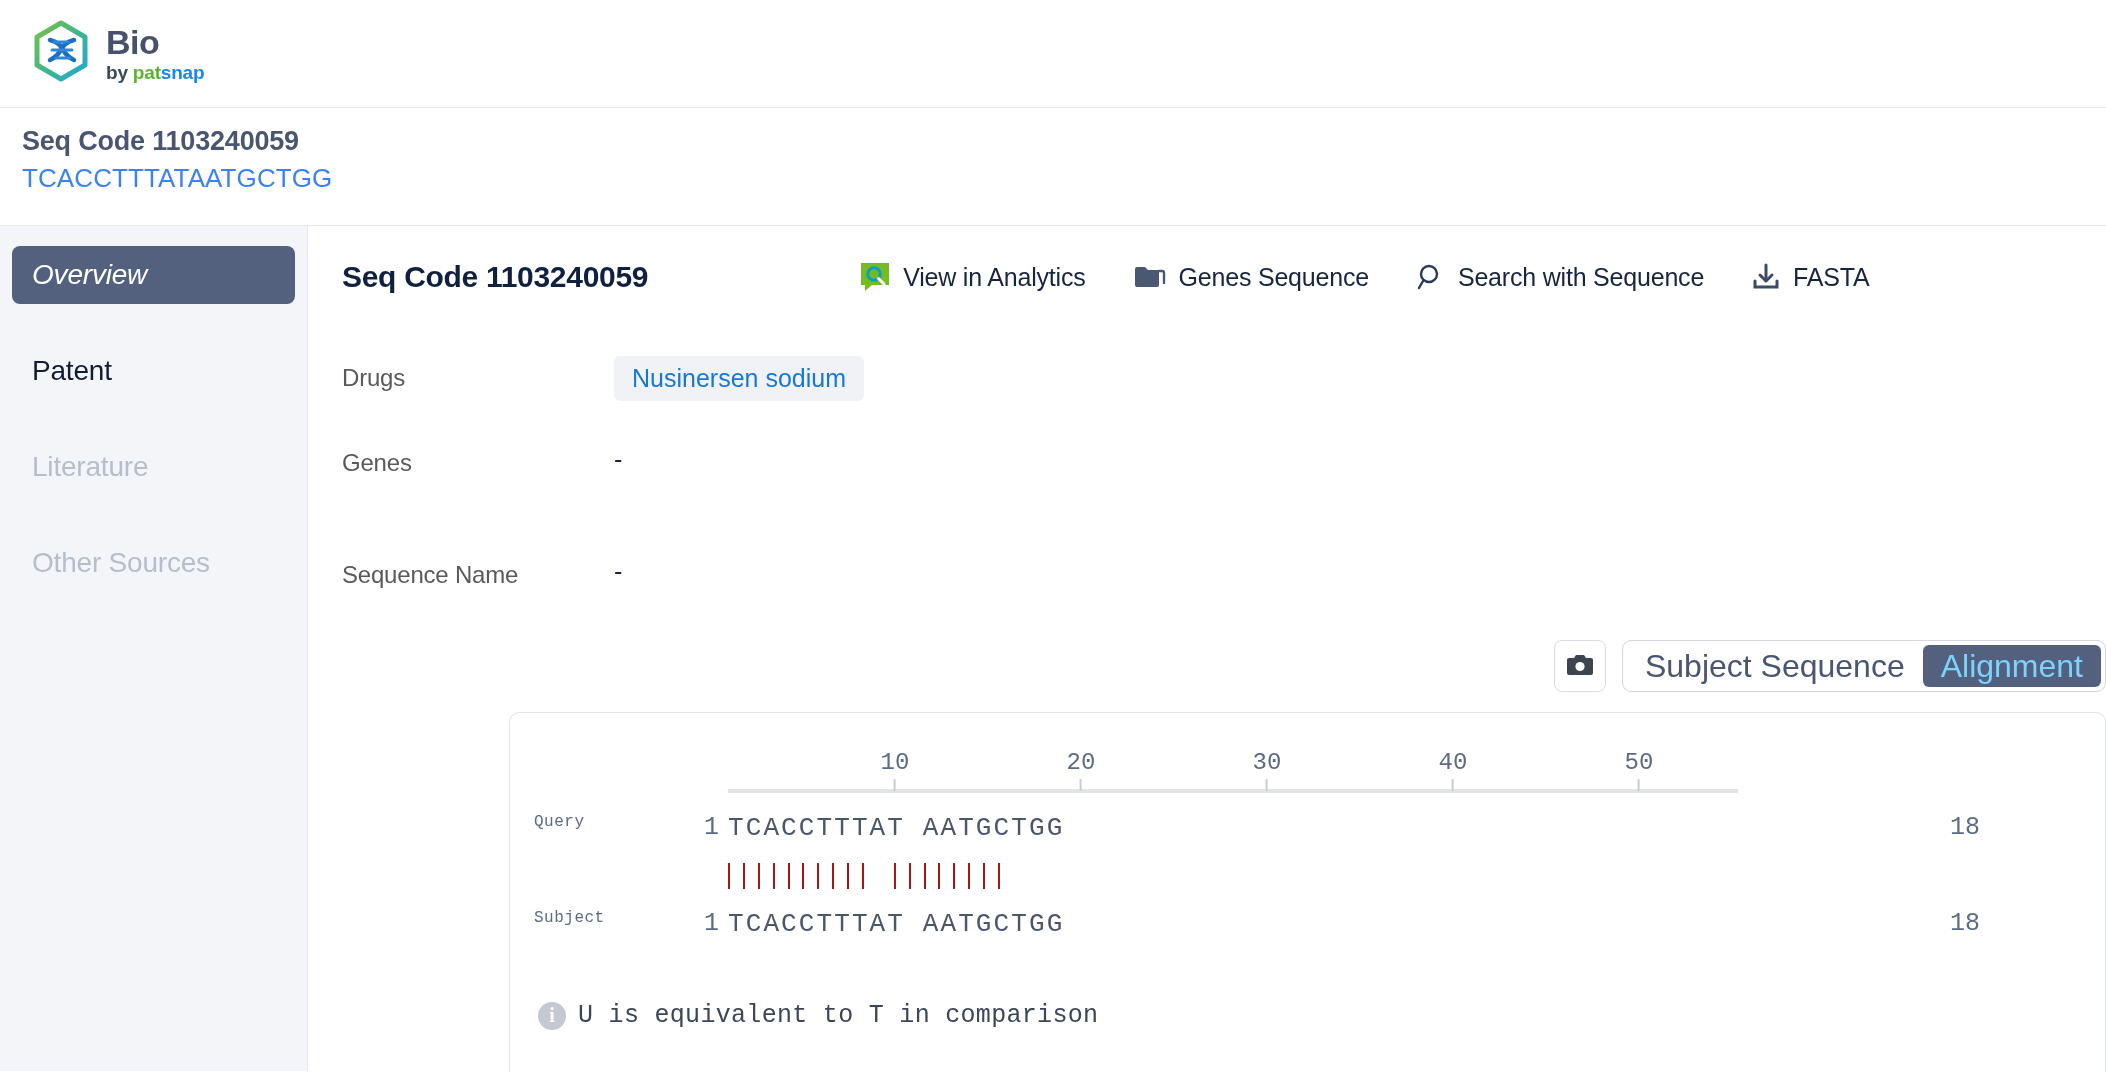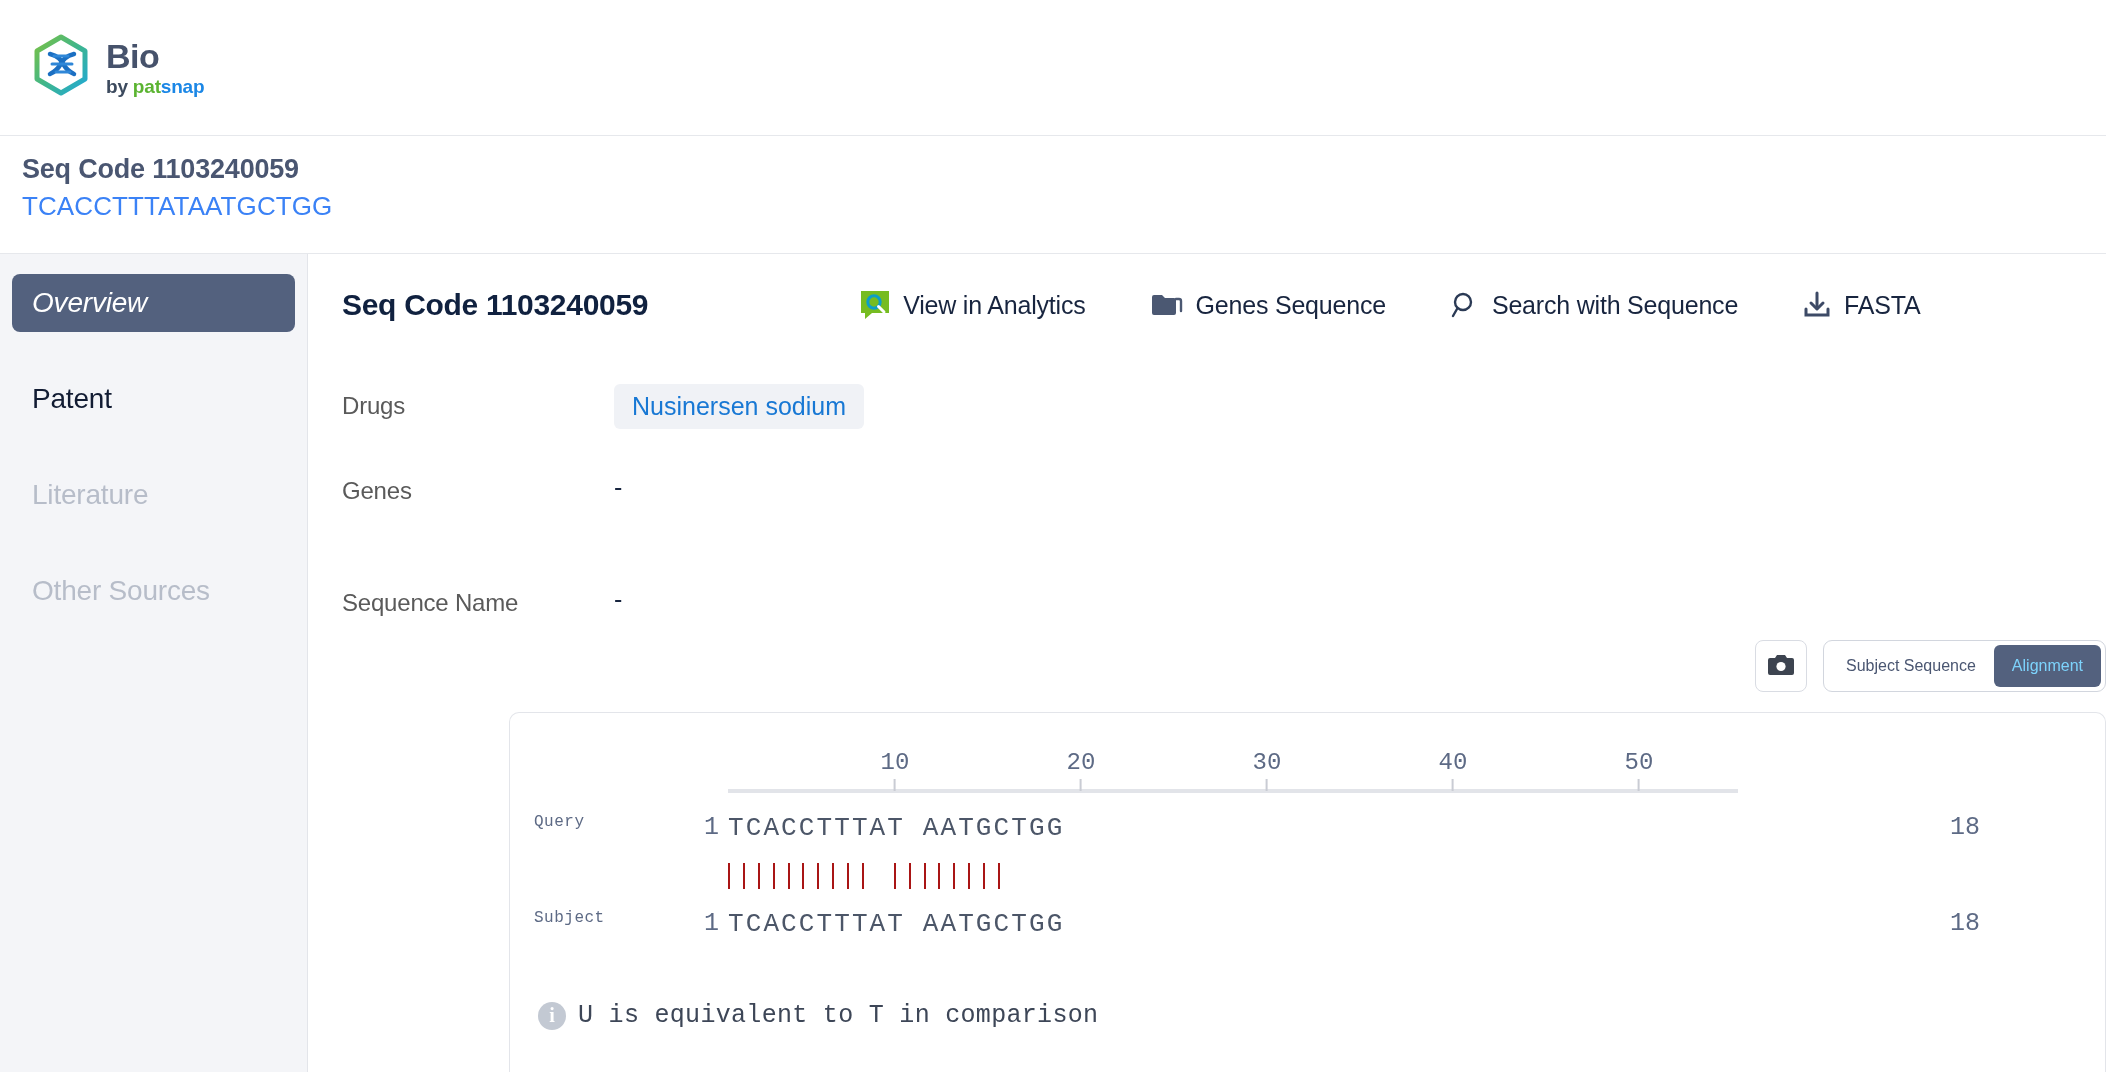--- a/index.html
+++ b/index.html
@@ -6,21 +6,21 @@
   html, body {
     width: 2106px; height: 1072px;
     background: #ffffff;
     font-family: "Liberation Sans", sans-serif;
     overflow: hidden;
   }
   .page { position: relative; width: 2106px; height: 1072px; background:#fff; }
 
   
   .brandbar {
-    height: 136px; width: 100%;
+    height: 108px; width: 100%;
     background: #ffffff;
     border-bottom: 1px solid #e6e8ec;
     display: flex; align-items: center;
     padding-left: 30px;
   }
   .logo-wrap { display:flex; align-items:center; gap: 14px; }
   .logo-mark { width: 62px; height: 68px; display:block; }
   .brand-text { display:flex; flex-direction:column; justify-content:center; line-height:1; }
   .brand-title {
     font-size: 34px; font-weight: 700; color: #46526b;
@@ -74,21 +74,21 @@
   
   .toolbar-row {
     display:flex; align-items:center;
     height: 54px;
     padding-right: 0px;
   }
   .main-title {
     font-size: 30px; font-weight: 700; color:#10213f; letter-spacing:-0.3px;
     white-space: nowrap;
   }
-  .actions { display:flex; align-items:center; margin-left: 212px; gap: 17px; justify-content: center; }
+  .actions { display:flex; align-items:center; margin-left: 212px; gap: 0; justify-content: center; }
   .action {
     display:flex; align-items:center; gap:13px;
     font-size: 25px; color:#18253f;
     cursor:pointer; white-space:nowrap;
   }
   .action + .action { margin-left: 48px; }
   .action .lbl { letter-spacing:-0.2px; }
 
   .ic { display:inline-flex; align-items:center; justify-content:center; }
   .ic-analytics { width:30px; height:30px; }
@@ -129,21 +129,21 @@
     background:#fff; display:flex; align-items:center; justify-content:center;
     cursor:pointer;
   }
   .seg {
     display:flex; align-items:center;
     border:1px solid #d2d6de; border-radius: 9px;
     background:#fff; height: 52px; padding: 4px;
     overflow:hidden;
   }
   .seg-btn {
-    font-size: 16px; padding: 0 18px; height: 42px;
+    font-size: 32px; padding: 0 18px; height: 42px;
     display:flex; align-items:center; border-radius:6px;
     color:#4a5671; cursor:pointer; white-space:nowrap;text-align:center;
   }
   .seg-btn.active { background:#53617e; color:#7dd3fc; }
 
   
   .align-card {
     position:absolute; left: 509px; top: 712px;
     width: 1597px; height: 360px;
     border:1px solid #e3e5ea; border-top-left-radius: 10px; border-top-right-radius:10px;

